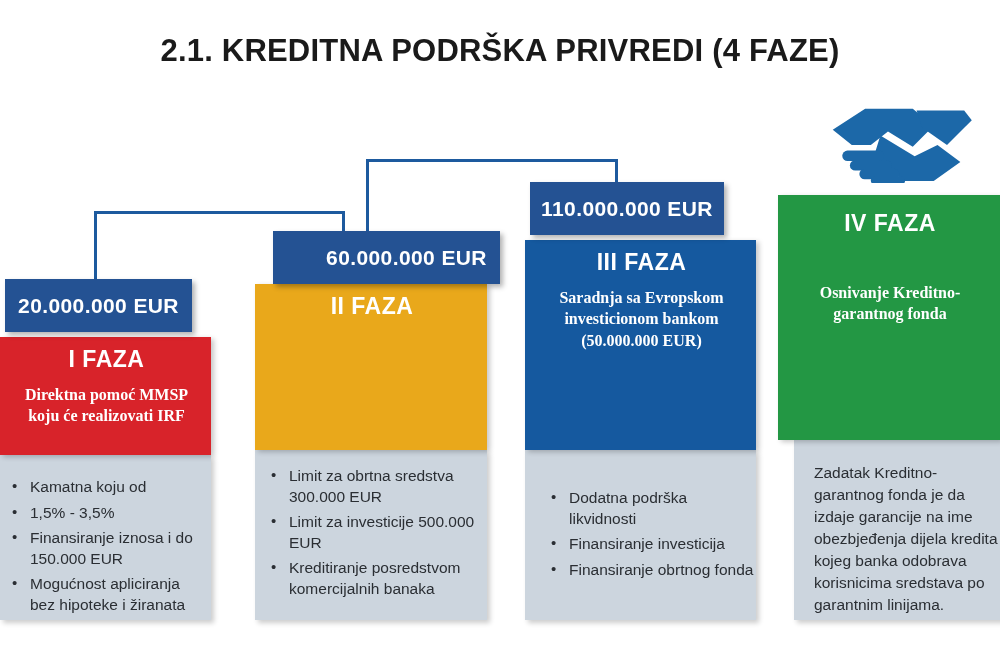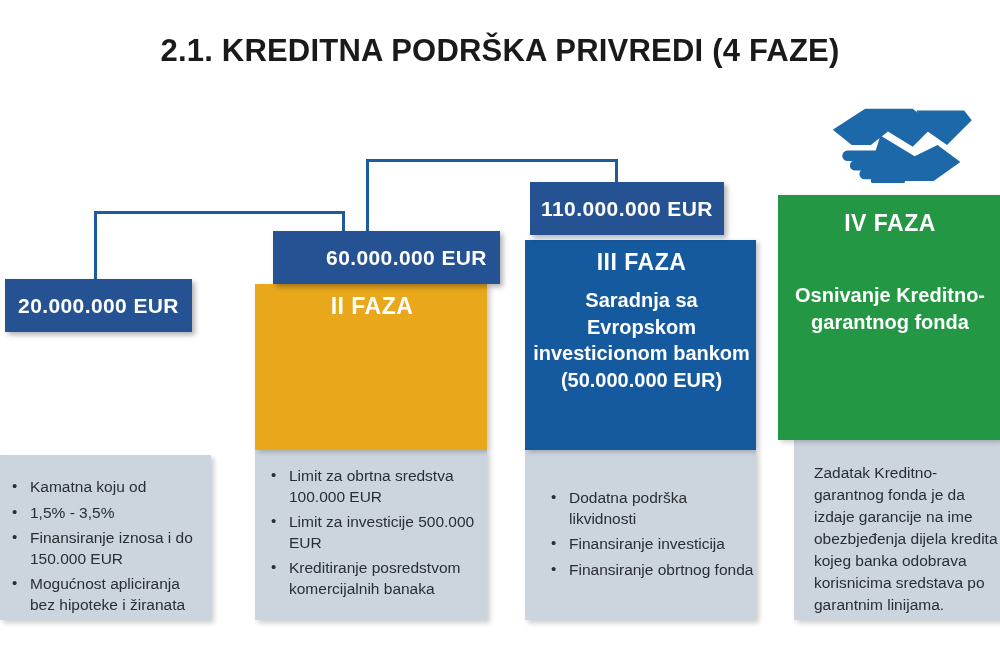--- a/index.html
+++ b/index.html
@@ -77,23 +77,24 @@
     z-index: 3;
   }
   .phase-head .phase-name {
     font-size: 23px;
     font-weight: 700;
     letter-spacing: 0.5px;
     line-height: 1.25;
     margin-bottom: 10px;
   }
   .phase-head .phase-desc {
-    font-size: 20px;
+    font-size: 16px;
     font-weight: 700;
     line-height: 1.34;
+    font-family: Liberation Serif, serif;
   }
 
   .phase-body {
     position: absolute;
     left: 0;
     width: 100%;
     box-sizing: border-box;
     background: #ccd5de;
     box-shadow: 3px 3px 5px rgba(0,0,0,0.20);
     z-index: 1;
@@ -172,37 +173,41 @@
         <path d="M62 34 L98 56 L122 44 L146 62 L118 82 L88 82 L54 60 Z"></path>
         <rect x="22" y="50" width="44" height="11" rx="5.5"></rect>
         <rect x="30" y="60" width="44" height="11" rx="5.5"></rect>
         <rect x="40" y="69" width="42" height="11" rx="5.5"></rect>
         <rect x="52" y="77" width="36" height="9" rx="4.5"></rect>
       </g>
     </svg>
   </div>
 
   <div class="phase-col" style="left:0px; top:0px; width:211px; height:666px;">
+    <div class="phase-head" style="background:#d8232a; top:337px; height:118px;">
+      <div class="phase-name">I FAZA</div>
+      <div class="phase-desc">Direktna pomoć MMSP koju će realizovati IRF</div>
+    </div>
     <div class="phase-body" id="body-1" style="top:455px; height:165px;">
       <ul>
         <li>Kamatna koju od</li>
         <li>1,5% - 3,5%</li>
         <li>Finansiranje iznosa i do 150.000 EUR</li>
         <li>Mogućnost apliciranja bez hipoteke i žiranata</li>
       </ul>
     </div>
   </div>
 
   <div class="phase-col" style="left:255px; top:0px; width:232px; height:666px;">
     <div class="phase-head" style="background:#e9a81b; top:284px; height:166px;">
       <div class="phase-name">II FAZA</div>
     </div>
     <div class="phase-body" id="body-2" style="top:450px; height:170px;">
       <ul>
-        <li>Limit za obrtna sredstva 100.000 EUR</li>
+        <li>Limit za obrtna sredstva 300.000 EUR</li>
         <li>Limit za investicije 500.000 EUR</li>
         <li>Kreditiranje posredstvom komercijalnih banaka</li>
       </ul>
     </div>
   </div>
 
   <div class="phase-col" style="left:517px; top:0px; width:231px; height:666px;margin-left:8px;">
     <div class="phase-head" style="background:#15599f; top:240px; height:210px;">
       <div class="phase-name">III FAZA</div>
       <div class="phase-desc">Saradnja sa Evropskom investicionom bankom (50.000.000 EUR)</div>

